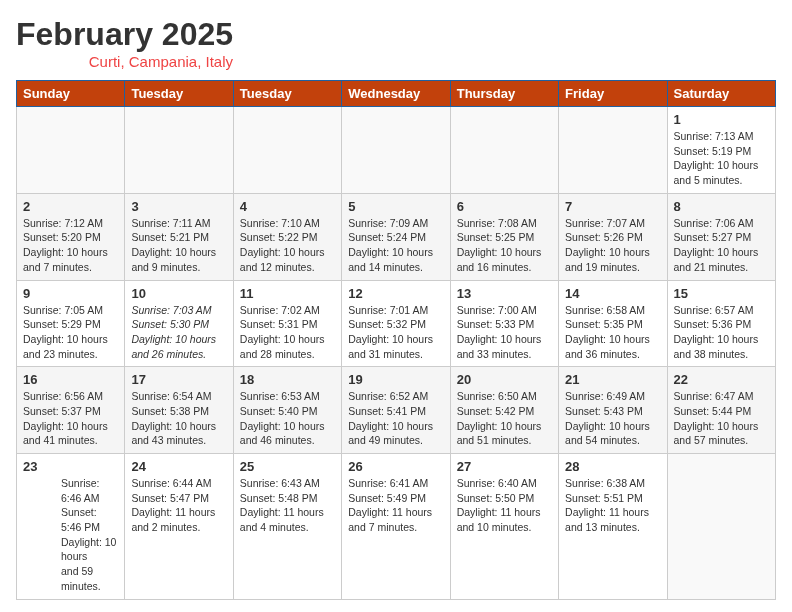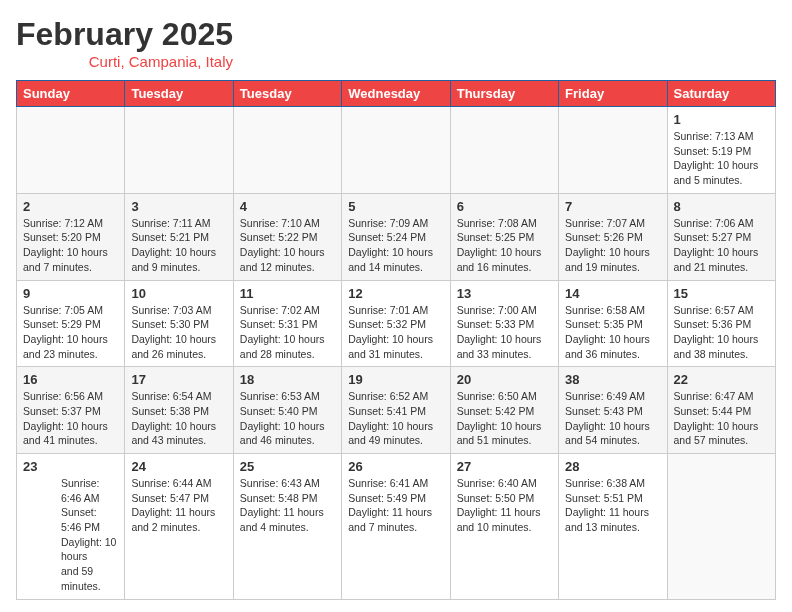--- a/index.html
+++ b/index.html
@@ -45,21 +45,21 @@
     .location {
       font-size: 15px;
       color: #ef4444;
     }
     .calendar {
       width: 100%;
       border-collapse: collapse;
       border: 1px solid #ccc;
     }
     .calendar th {
-      background-color: #ef4444;
+      background-color: #c2410c;
       color: #fff;
       font-size: 13px;
       font-weight: bold;
       padding: 5px 6px;
       text-align: left;
       border: 1px solid #2060a0;
     }
     .calendar td {
       vertical-align: top;
       border: 1px solid #ccc;
@@ -182,21 +182,21 @@
         <tr>
           <td>
             <span class="day-number">9</span>
             <div class="day-info" style="white-space: pre-line;">Sunrise: 7:05 AM
 Sunset: 5:29 PM
 Daylight: 10 hours
 and 23 minutes.</div>
           </td>
           <td>
             <span class="day-number">10</span>
-            <div class="day-info" style="white-space: pre-line;">Sunrise: 7:03 AM
+            <div class="day-info" style="white-space: pre-line; font-style: italic;">Sunrise: 7:03 AM
 Sunset: 5:30 PM
 Daylight: 10 hours
 and 26 minutes.</div>
           </td>
           <td>
             <span class="day-number">11</span>
             <div class="day-info" style="white-space: pre-line;">Sunrise: 7:02 AM
 Sunset: 5:31 PM
 Daylight: 10 hours
 and 28 minutes.</div>
@@ -260,21 +260,21 @@
 and 49 minutes.</div>
           </td>
           <td>
             <span class="day-number">20</span>
             <div class="day-info" style="white-space: pre-line;">Sunrise: 6:50 AM
 Sunset: 5:42 PM
 Daylight: 10 hours
 and 51 minutes.</div>
           </td>
           <td>
-            <span class="day-number">38</span>
+            <span class="day-number">21</span>
             <div class="day-info" style="white-space: pre-line;">Sunrise: 6:49 AM
 Sunset: 5:43 PM
 Daylight: 10 hours
 and 54 minutes.</div>
           </td>
           <td>
             <span class="day-number">22</span>
             <div class="day-info" style="white-space: pre-line;">Sunrise: 6:47 AM
 Sunset: 5:44 PM
 Daylight: 10 hours

